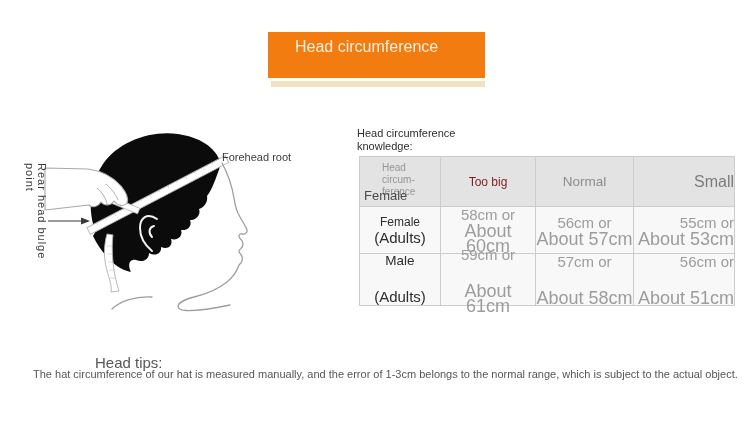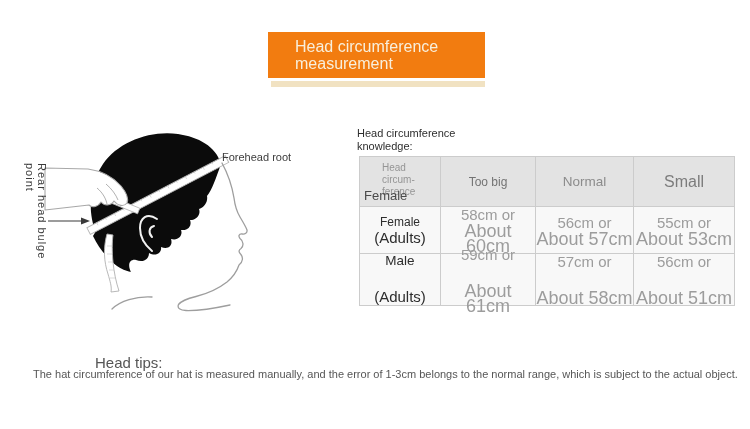--- a/index.html
+++ b/index.html
@@ -20,49 +20,48 @@
 
   
   .knowledge{position:absolute;left:357px;top:127px;font-size:11px;line-height:13px;color:#2e2e2e;}
 
   
   .sizetable{position:absolute;left:359px;top:156px;width:374px;height:148px;
              display:grid;grid-template-columns:81px 95px 98px 100px;grid-template-rows:50px 47px 51px;
              border:1px solid #cccccc;box-sizing:content-box;background:#f8f8f8;}
   .cell{border-right:1px solid #cccccc;border-bottom:1px solid #cccccc;box-sizing:border-box;
         display:flex;flex-direction:column;align-items:center;justify-content:center;text-align:center;}
-  .cell.last-col{border-right:none;}
+  .cell.last-col{border-right:none;align-items:flex-end;}
   .cell.last-row{border-bottom:none;gap:20px;}
   .cell.hdr{background:#e3e3e3;}
   .corner{position:relative;background:
       linear-gradient(to bottom right,transparent calc(50% - 0.7px),#c2c2c2 calc(50% - 0.7px),#c2c2c2 calc(50% + 0.7px),transparent calc(50% + 0.7px)),#e3e3e3;
       display:block;}
   .corner-top{position:absolute;left:22px;top:5px;font-size:10px;line-height:12px;color:#959595;text-align:left;}
   .corner-gender{position:absolute;left:4px;bottom:3px;font-size:13px;color:#4a4a4a;}
-  .h-toobig{font-size:12px;color:#737373;}
+  .h-toobig{font-size:12px;color:#7f1d1d;}
   .h-normal{font-size:13.5px;color:#8c8c8c;}
   .h-small{font-size:16px;color:#7c7c7c;}
   .g1{font-size:12px;color:#2d2d2d;line-height:14px;}
   .g1.male{font-size:13.5px;}
   .g2{font-size:15px;color:#2d2d2d;line-height:17px;}
   .v1{font-size:15px;color:#9c9c9c;line-height:18px;}
   .v2{font-size:18px;color:#9c9c9c;line-height:15px;}
 
   
   .warm-tips{position:absolute;left:95px;top:354px;font-size:15px;color:#565656;}
   .tip-note{position:absolute;left:33px;top:368px;font-size:11px;color:#565656;white-space:nowrap;}
 </style>
 </head>
 <body>
 
 <div id="stage">
 
   <div class="banner">
     <div>Head circumference</div>
-    <div>measurement</div>
   </div>
   <div class="banner-shadow"></div>
 
   <svg class="head-svg" viewBox="30 125 280 230">
 
     <path fill="#0b0b0b" d="
       M 221 164
       C 216 146 198 137 178 134
       C 150 130 118 142 103 164
       C 92 180 90 200 91 212

